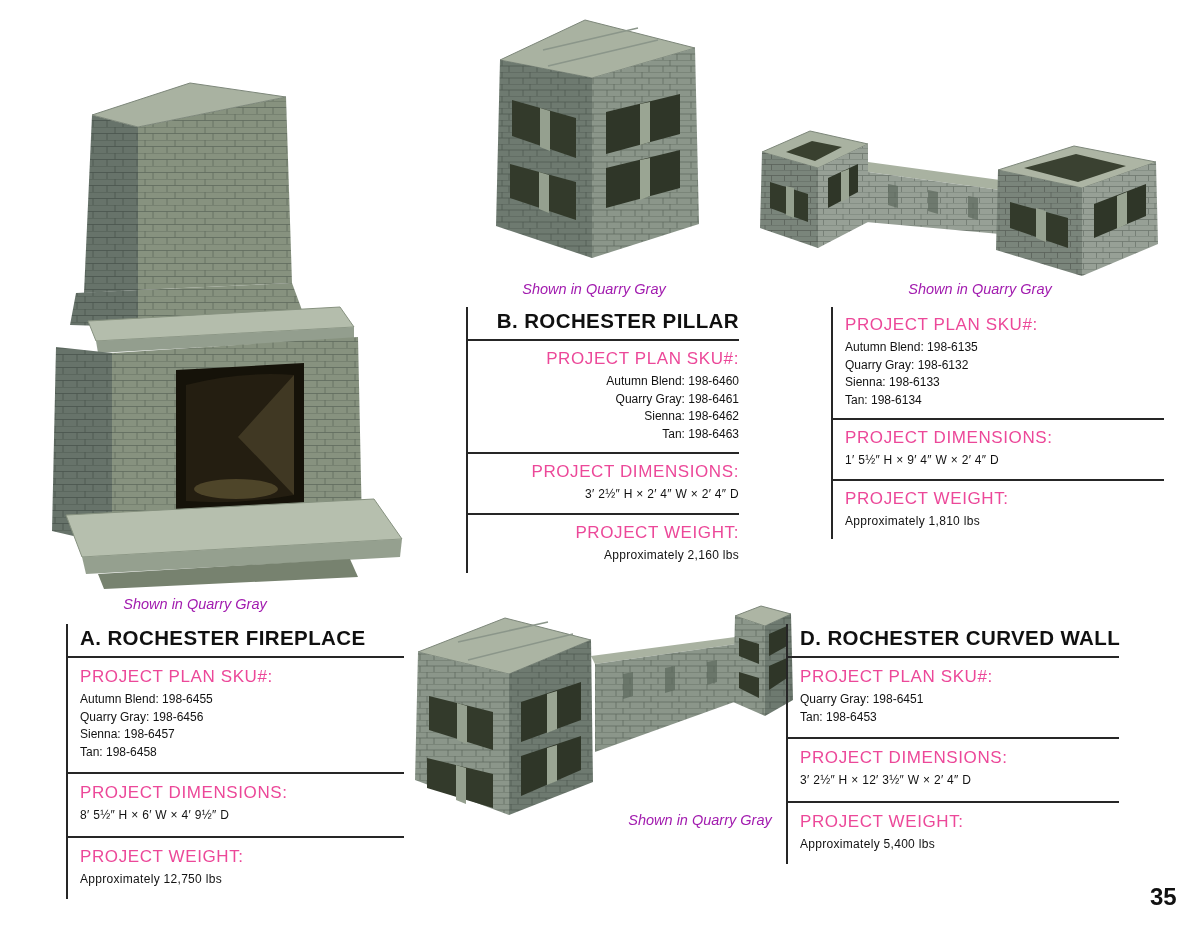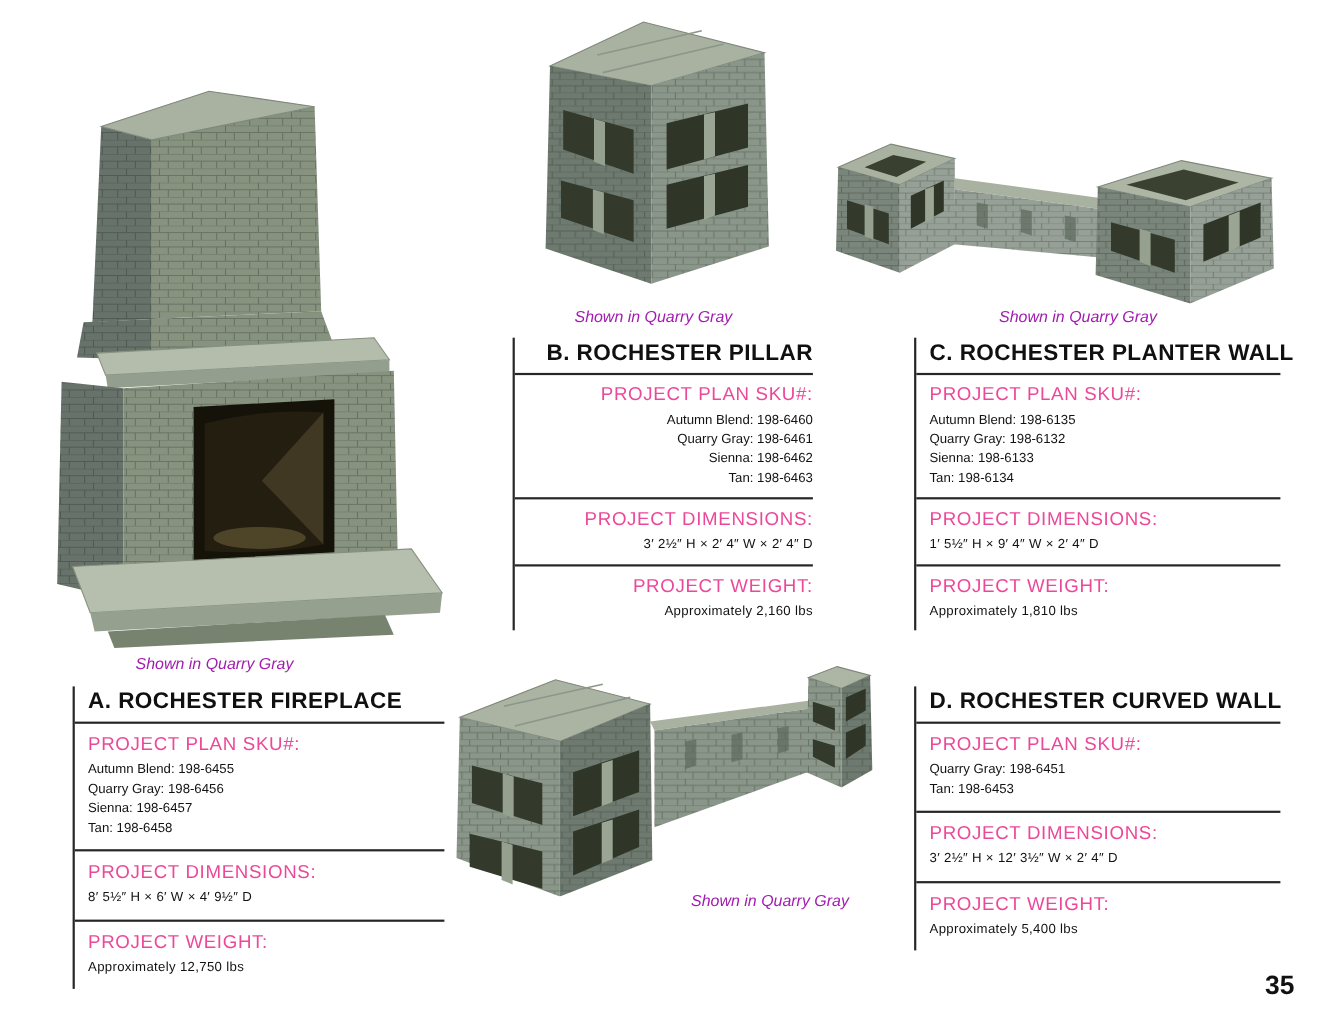--- a/index.html
+++ b/index.html
@@ -190,21 +190,20 @@
       <div class="seg-h">PROJECT DIMENSIONS:</div>
       <div class="val dim">3′ 2½″ H × 2′ 4″ W × 2′ 4″ D</div>
     </div>
     <div class="seg last">
       <div class="seg-h">PROJECT WEIGHT:</div>
       <div class="val dim">Approximately 2,160 lbs</div>
     </div>
   </section>
 
   <section class="spec spec--bc" style="left:831px;top:307px;width:331px;">
-    <h2 class="spec-title">C. ROCHESTER PLANTER WALL</h2>
     <div class="seg">
       <div class="seg-h">PROJECT PLAN SKU#:</div>
       <div class="val">Autumn Blend: 198-6135</div>
       <div class="val">Quarry Gray: 198-6132</div>
       <div class="val">Sienna: 198-6133</div>
       <div class="val">Tan: 198-6134</div>
     </div>
     <div class="seg">
       <div class="seg-h">PROJECT DIMENSIONS:</div>
       <div class="val dim">1′ 5½″ H × 9′ 4″ W × 2′ 4″ D</div>
@@ -227,21 +226,21 @@
     <div class="seg">
       <div class="seg-h">PROJECT DIMENSIONS:</div>
       <div class="val dim">8′ 5½″ H × 6′ W × 4′ 9½″ D</div>
     </div>
     <div class="seg last">
       <div class="seg-h">PROJECT WEIGHT:</div>
       <div class="val dim">Approximately 12,750 lbs</div>
     </div>
   </section>
 
-  <section class="spec spec--ad" style="left:831px;top:624px;width:331px;">
+  <section class="spec spec--ad" style="left:786px;top:624px;width:331px;">
     <h2 class="spec-title">D. ROCHESTER CURVED WALL</h2>
     <div class="seg">
       <div class="seg-h">PROJECT PLAN SKU#:</div>
       <div class="val">Quarry Gray: 198-6451</div>
       <div class="val">Tan: 198-6453</div>
     </div>
     <div class="seg">
       <div class="seg-h">PROJECT DIMENSIONS:</div>
       <div class="val dim">3′ 2½″ H × 12′ 3½″ W × 2′ 4″ D</div>
     </div>

